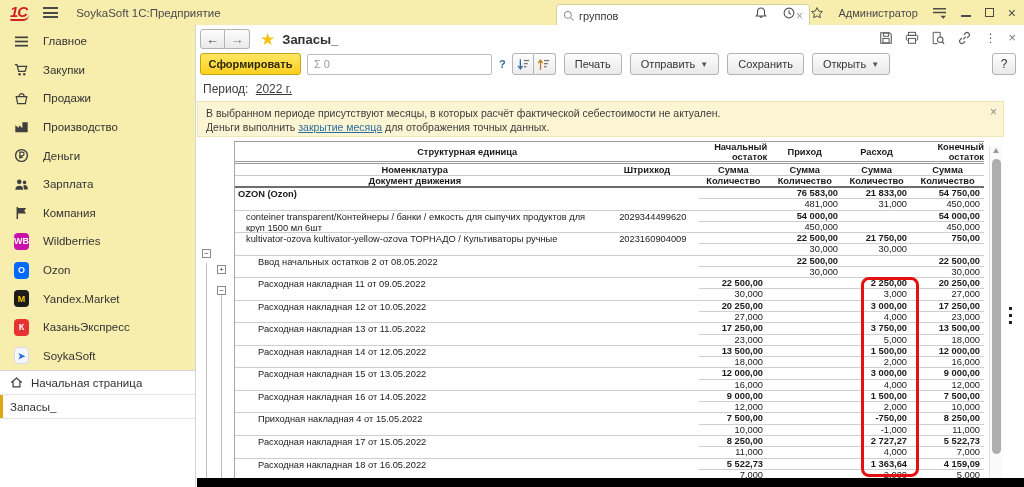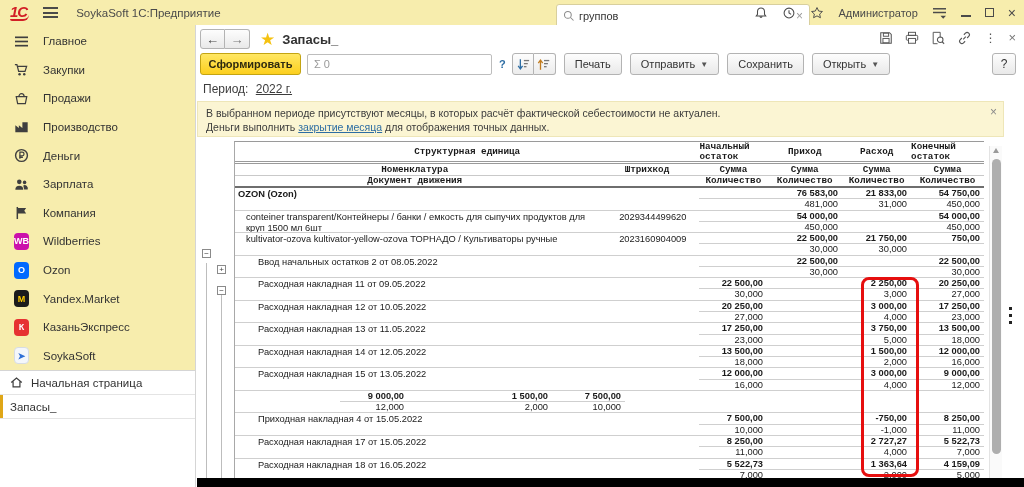--- a/index.html
+++ b/index.html
@@ -70,21 +70,21 @@
 
   .warnbox { position:absolute; left:0; top:76px; width:807px; height:36px; background:#fbf5d3; border:1px solid #eee6b8; font-size:10.5px; color:#3c3c3c; padding:4px 20px 0 8px; line-height:14px; }
   .warnbox a { color:#2d6da3; text-decoration:underline; cursor:pointer; }
   .warn-x { position:absolute; right:6px; top:3px; color:#8a8a8a; font-size:12px; cursor:pointer; }
 
   
   .tbl { position:absolute; left:37px; top:116px; width:750px; border-left:1px solid #a8a8a8; border-top:1px solid #9a9a9a; font-size:9.3px; color:#1a1a1a; }
   .hline1 { height:22px; display:flex; border-bottom:3px double #9a9a9a; }
   .hline2 { height:12px; display:flex; border-bottom:1px solid #c9c9c9; }
   .hline3 { height:12px; display:flex; border-bottom:2px solid #6e6e6e; }
-  .hc { font-weight:bold; display:flex; align-items:center; justify-content:center; text-align:left; line-height:10px;font-family:Liberation Mono, monospace; }
+  .hc { font-weight:bold; display:flex; align-items:center; justify-content:center; text-align:right; line-height:10px; }
   .w-nameplus { width:465px; }
   .w-name { width:360px; }
   .w-bar { width:105px; }
   .vc0 { width:68px; } .vc1 { width:75px; } .vc2 { width:69px; } .vc3 { width:73px; }
 
   .trow { display:flex; height:22.55px; border-bottom:1px solid #cfcfcf; overflow:hidden; }
   .tname { width:360px; line-height:11px; padding-top:1px; }
   .tname.lv0 { padding-left:3px; font-weight:bold; }
   .tname.lv1 { padding-left:11px; }
   .tname.lv2 { padding-left:23px; }
@@ -552,20 +552,21 @@
               </div>
               <div class="vline qtys">
                 <div class="cell vc0">16,000</div>
                 <div class="cell vc1"></div>
                 <div class="cell vc2">4,000</div>
                 <div class="cell vc3">12,000</div>
               </div>
             </div>
           </div>
           <div class="trow">
+            <div class="tname lv2">Расходная накладная 16  от 14.05.2022</div>
             <div class="tbar"></div>
             <div class="tvals">
               <div class="vline sums">
                 <div class="cell vc0">9 000,00</div>
                 <div class="cell vc1"></div>
                 <div class="cell vc2">1 500,00</div>
                 <div class="cell vc3">7 500,00</div>
               </div>
               <div class="vline qtys">
                 <div class="cell vc0">12,000</div>

